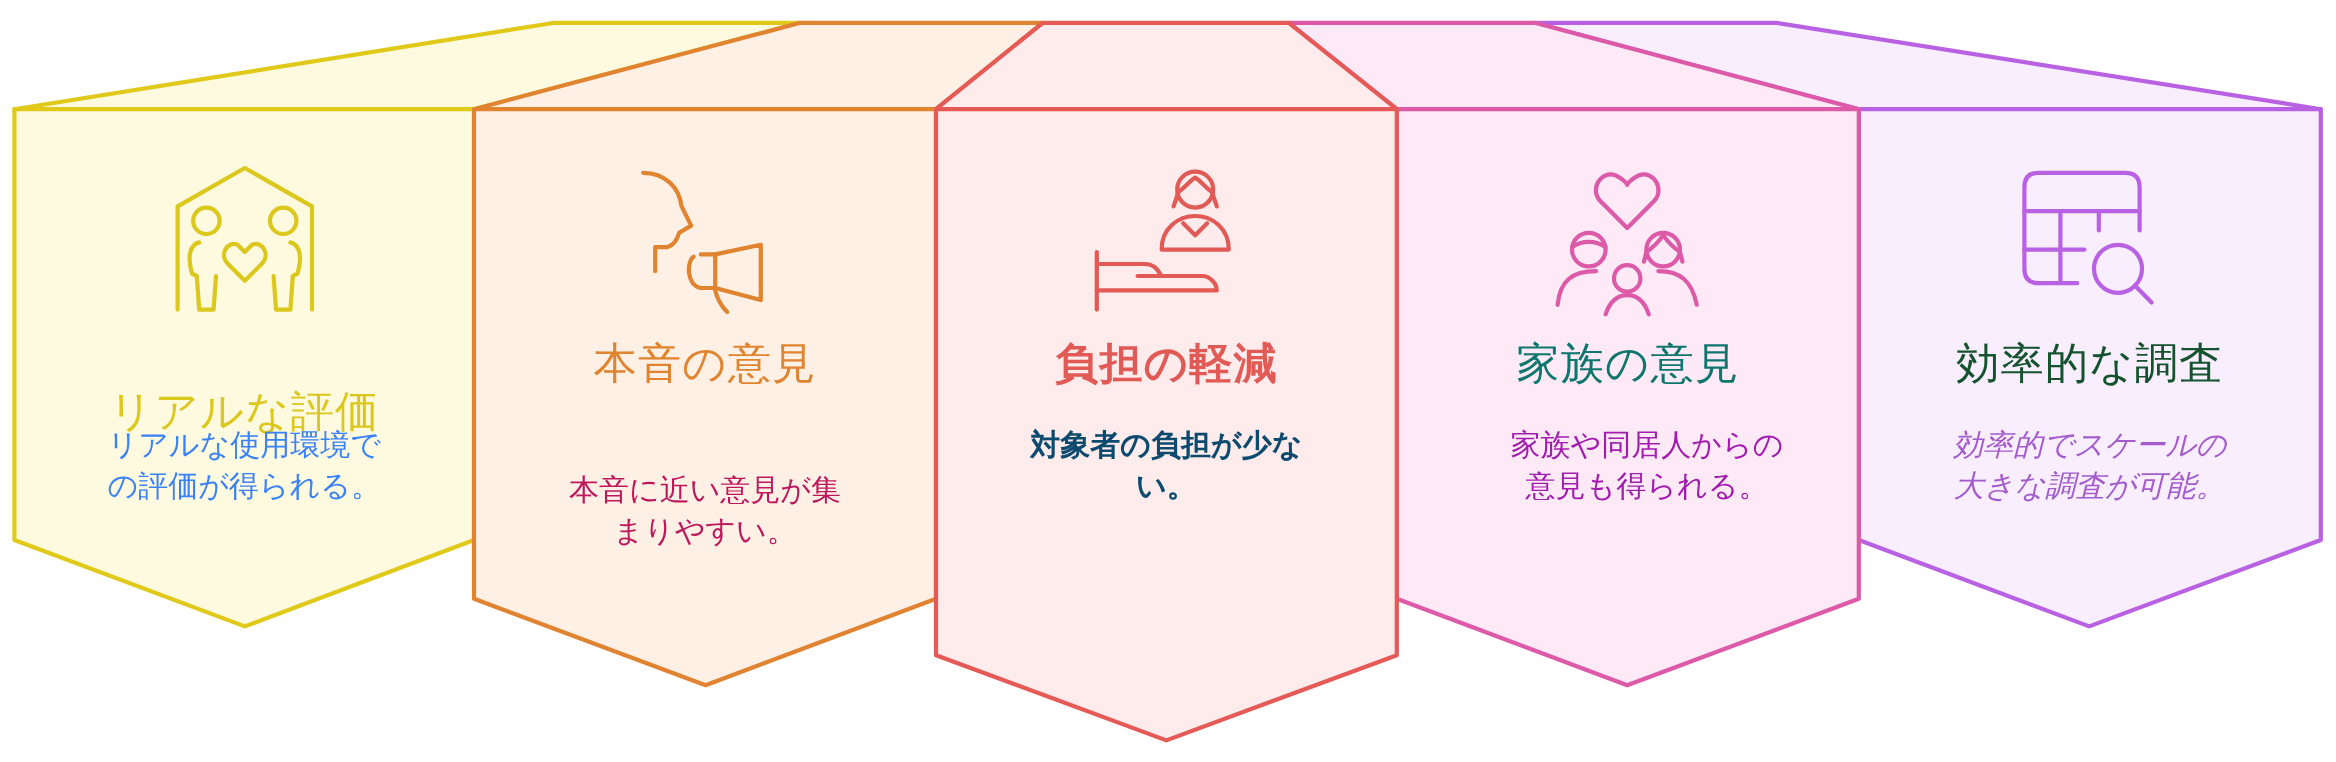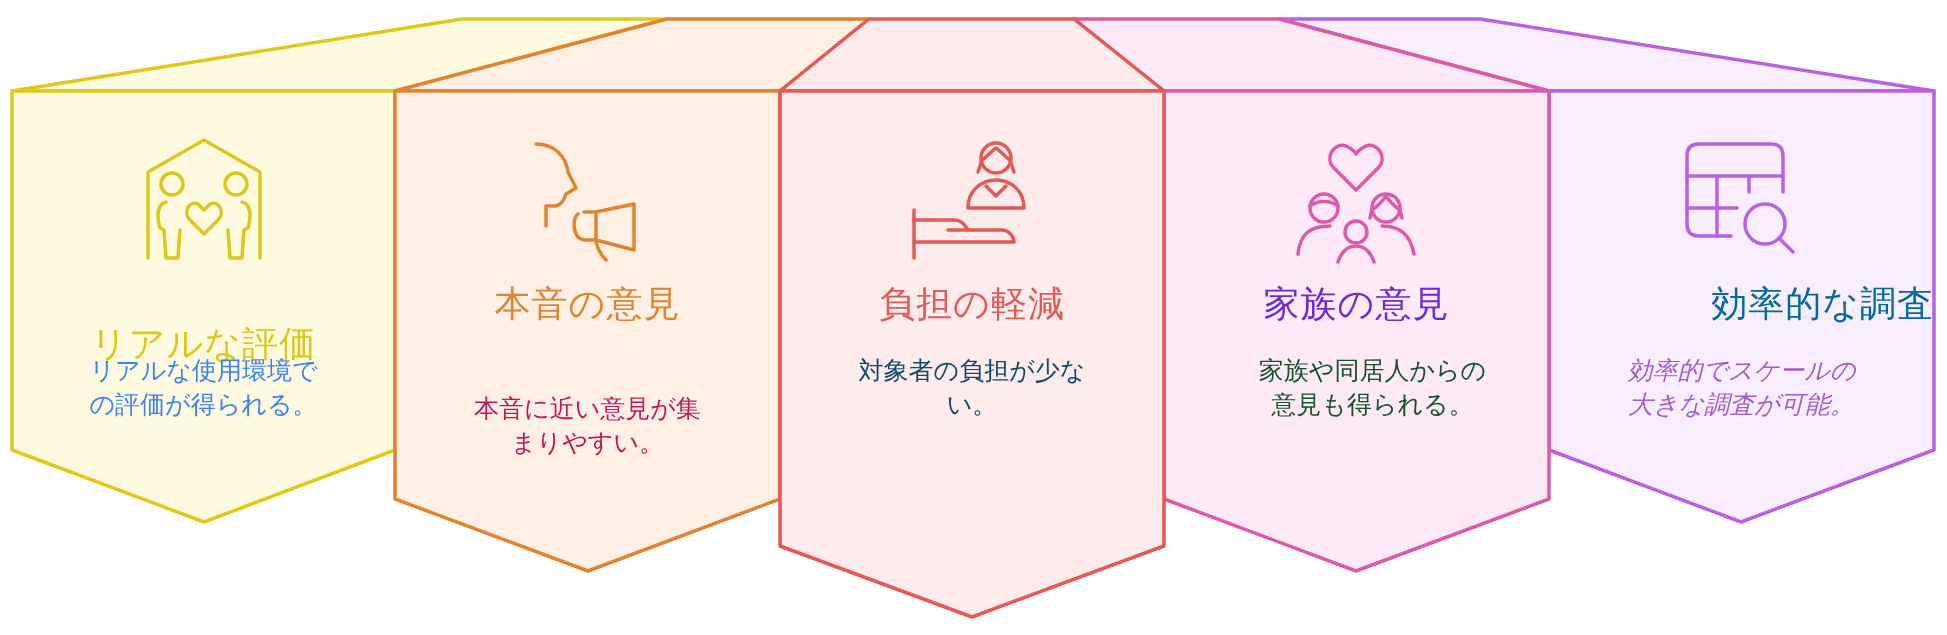--- a/index.html
+++ b/index.html
@@ -55,21 +55,21 @@
         <path d="M10 6 C28 6 40 18 42 34 L50 50 L40 56 C38 62 36 66 30 68 H20 V88"></path>
         <path d="M52 76 C46 80 46 100 58 102 H70 L108 112 V66 L70 74 H58"></path>
         <path d="M70 74 V104 C72 112 76 118 80 122"></path>
       </svg>
     </div>
     <div class="title" style="color:#e0842f;">本音の意見</div>
     <div class="desc" style="color:#be185d;margin-top:38px;">本音に近い意見が集
 まりやすい。</div>
   </div>
 
-  <div class="panel-text" style="left:780px;width:384px;height:617px;top:0;">
+  <div class="panel-text" style="left:780px;width:384px;height:617px;top:0;font-weight:bold;">
     <div class="icon" style="left:130px;">
       <svg viewBox="0 0 124 124" fill="none" stroke="#e25a56" stroke-width="3.5" stroke-linecap="round" stroke-linejoin="round">
         <circle cx="86" cy="20" r="15"></circle>
         <path d="M72 22 C78 18 80 14 86 10 C92 14 94 18 100 22"></path>
         <path d="M72 22 L68 34 M100 22 L104 34"></path>
         <path d="M58 70 C58 52 72 42 86 42 C100 42 114 52 114 70 Z"></path>
         <path d="M76 48 L86 58 L96 48"></path>
         <path d="M4 72 V120"></path>
         <path d="M4 82 H44 C54 82 56 90 58 92 H92 C98 92 104 98 104 104 H4"></path>
         <path d="M38 92 H58"></path>
@@ -88,34 +88,34 @@
         <path d="M16 68 C24 62 36 62 44 68"></path>
         <path d="M4 116 C6 96 16 88 36 88"></path>
         <circle cx="92" cy="70" r="14"></circle>
         <path d="M78 72 C84 68 88 64 92 58 C96 64 100 68 106 72"></path>
         <path d="M78 72 L76 80 M106 72 L108 80"></path>
         <path d="M88 88 C106 88 116 96 120 116"></path>
         <circle cx="62" cy="94" r="11"></circle>
         <path d="M44 124 C48 112 54 108 62 108 C70 108 76 112 80 124"></path>
       </svg>
     </div>
-    <div class="title" style="color:#6d28d9;">家族の意見</div>
-    <div class="desc" style="color:#14532d;padding-left:32px;">家族や同居人からの
+    <div class="title" style="color:#0f766e;">家族の意見</div>
+    <div class="desc" style="color:#a21caf;padding-left:32px;">家族や同居人からの
 意見も得られる。</div>
   </div>
 
   <div class="panel-text" style="left:1549px;width:385px;height:522px;top:0;">
     <div class="icon" style="left:130px;">
       <svg viewBox="0 0 124 124" fill="none" stroke="#b961e3" stroke-width="3.5" stroke-linecap="round" stroke-linejoin="round">
         <path d="M52 98 H20 C12 98 8 94 8 86 V18 C8 10 12 6 20 6 H92 C100 6 104 10 104 18 V54"></path>
         <path d="M8 38 H104"></path>
         <path d="M38 38 V98"></path>
         <path d="M70 38 V54"></path>
         <path d="M8 70 H58"></path>
         <circle cx="86" cy="86" r="20"></circle>
         <path d="M100 100 L114 114"></path>
       </svg>
     </div>
-    <div class="title" style="color:#0369a1;text-align:right;">効率的な調査</div>
+    <div class="title" style="color:#14532d;">効率的な調査</div>
     <div class="desc" style="color:#a45ccc;font-style:italic;">効率的でスケールの
 大きな調査が可能。</div>
   </div>
 </div>
 
 </body></html>

